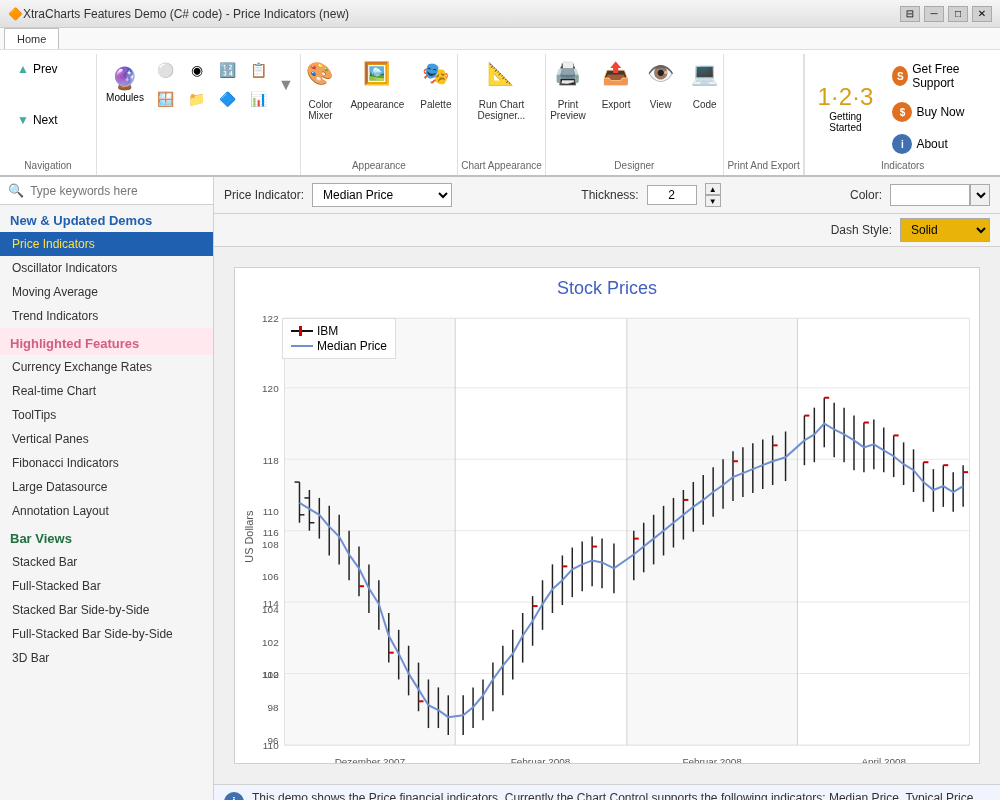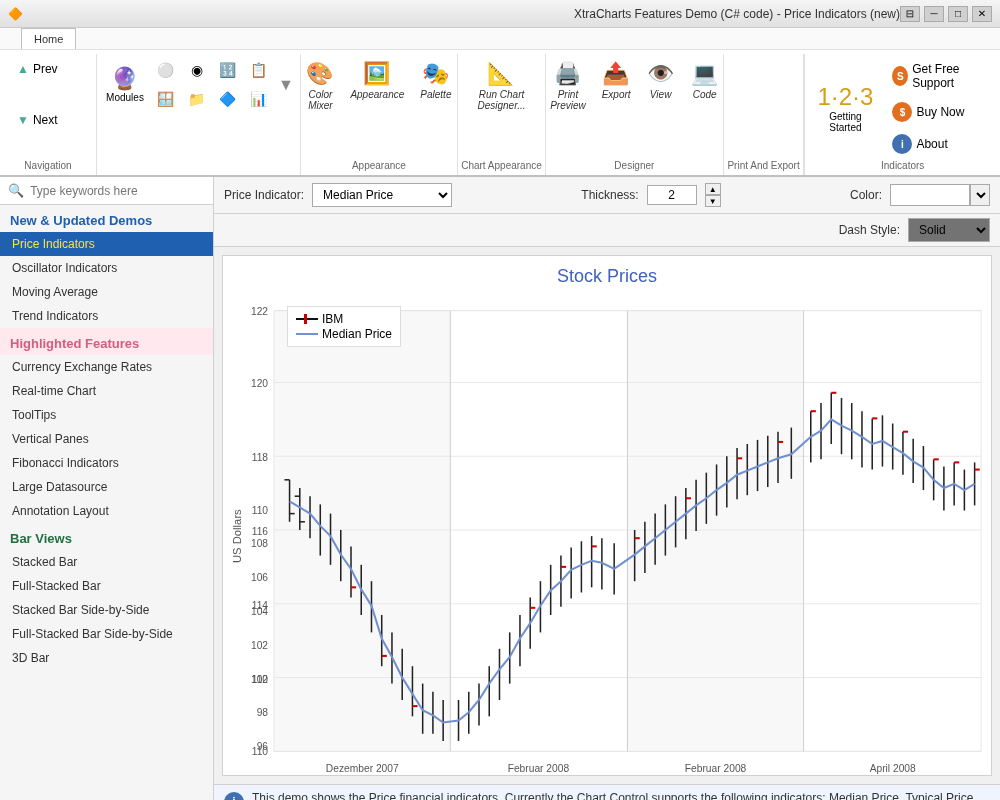--- a/index.html
+++ b/index.html
@@ -8,21 +8,21 @@
     
     #titlebar {
       background: linear-gradient(to bottom, #f5f5f5, #e0e0e0);
       height: 28px;
       display: flex;
       align-items: center;
       justify-content: space-between;
       padding: 0 8px;
       border-bottom: 1px solid #ccc;
     }
-    #titlebar .title { flex: 1; text-align: right; font-size: 12px; color: #333; }
+    #titlebar .title { flex: 1; text-align: left; font-size: 12px; color: #333; }
     #titlebar .win-controls { display: flex; gap: 4px; }
     #titlebar .win-btn {
       width: 20px; height: 16px; background: #d0d0d0; border: 1px solid #aaa;
       cursor: pointer; display: flex; align-items: center; justify-content: center; font-size: 10px;
     }
 
     
     #ribbon {
       background: linear-gradient(to bottom, #fafafa, #f0f0f0);
       border-bottom: 2px solid #c0c0c0;
@@ -30,21 +30,20 @@
     .ribbon-tabs {
       display: flex;
       padding: 0 4px;
     }
     .ribbon-tab {
       padding: 4px 12px;
       font-size: 11px;
       cursor: pointer;
       border: 1px solid transparent;
       color: #333;
-      margin-left: 17px;
     }
     .ribbon-tab.active {
       background: #fff;
       border-color: #c0c0c0;
       border-bottom: none;
       color: #333;
     }
     .ribbon-content {
       display: flex;
       background: #fff;
@@ -76,21 +75,21 @@
     .ribbon-btn {
       display: flex;
       flex-direction: column;
       align-items: center;
       padding: 4px 6px;
       cursor: pointer;
       border: 1px solid transparent;
       border-radius: 2px;
       min-width: 42px;
     }
-    .ribbon-btn .label { font-size: 10px; text-align: center; margin-top: 2px; color: #333; font-style: italic; }
+    .ribbon-btn .label { font-size: 10px; text-align: center; margin-top: 12px; color: #333; }
 
     .nav-group {
       display: flex;
       flex-direction: column;
       padding: 4px 8px;
       border-right: 1px solid #e0e0e0;
       align-items: center;
       justify-content: space-between;
     }
     .nav-btn {
@@ -198,46 +197,46 @@
       font-size: 12px; width: 50px; text-align: center;
     }
     .spin-btn {
       border: 1px solid #aaa; background: #f0f0f0; width: 16px; height: 12px;
       display: flex; align-items: center; justify-content: center; cursor: pointer; font-size: 8px;
     }
     .color-box {
       border: 1px solid #aaa; background: #fff; width: 80px; height: 22px;
     }
     .dash-select {
-      border: 1px solid #aaa; background: #737373; padding: 3px 6px;
-      font-size: 12px; cursor: pointer; width: 82px;
+      border: 1px solid #aaa; background: #eab308; padding: 3px 6px;
+      font-size: 12px; cursor: pointer; width: 90px;
     }
 
     
     .chart-container {
       flex: 1;
       background: #fff;
-      margin: 8px;
+      margin: 20px;
       border: 1px solid #d0d0d0;
       position: relative;
       overflow: hidden;
     }
     .chart-title {
       text-align: center;
       font-size: 18px;
       color: #4060c0;
       padding: 10px 0 5px 0;
       font-weight: normal;
     }
 
     
     .legend {
       position: absolute;
       top: 50px;
-      left: 64px;
+      left: 47px;
       background: rgba(255,255,255,0.9);
       border: 1px solid #ddd;
       padding: 4px 8px;
       font-size: 11px;
     }
     .legend-item { display: flex; align-items: center; gap: 4px; margin: 1px 0; }
 
     
     .info-bar {
       background: #f0f4ff;

